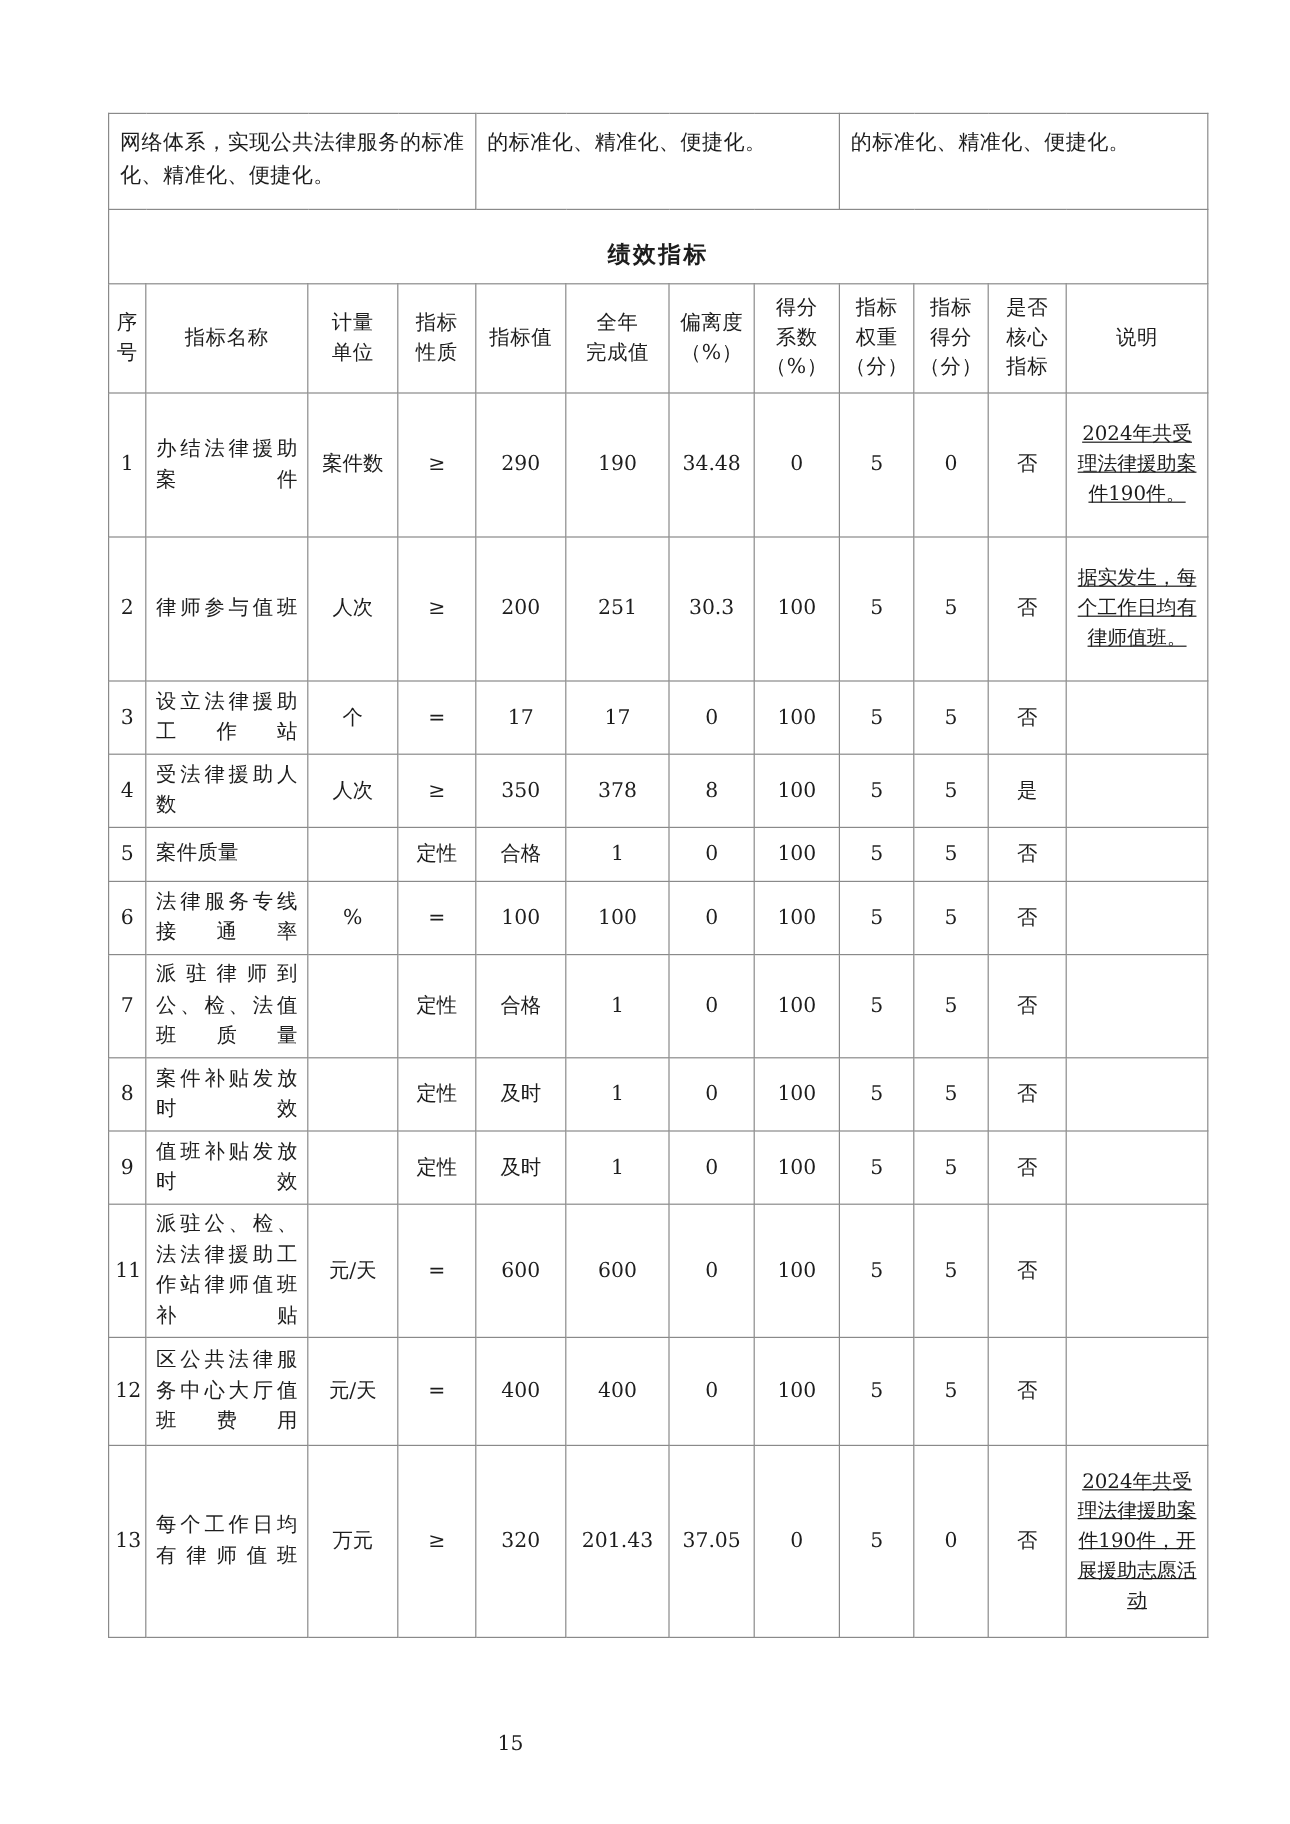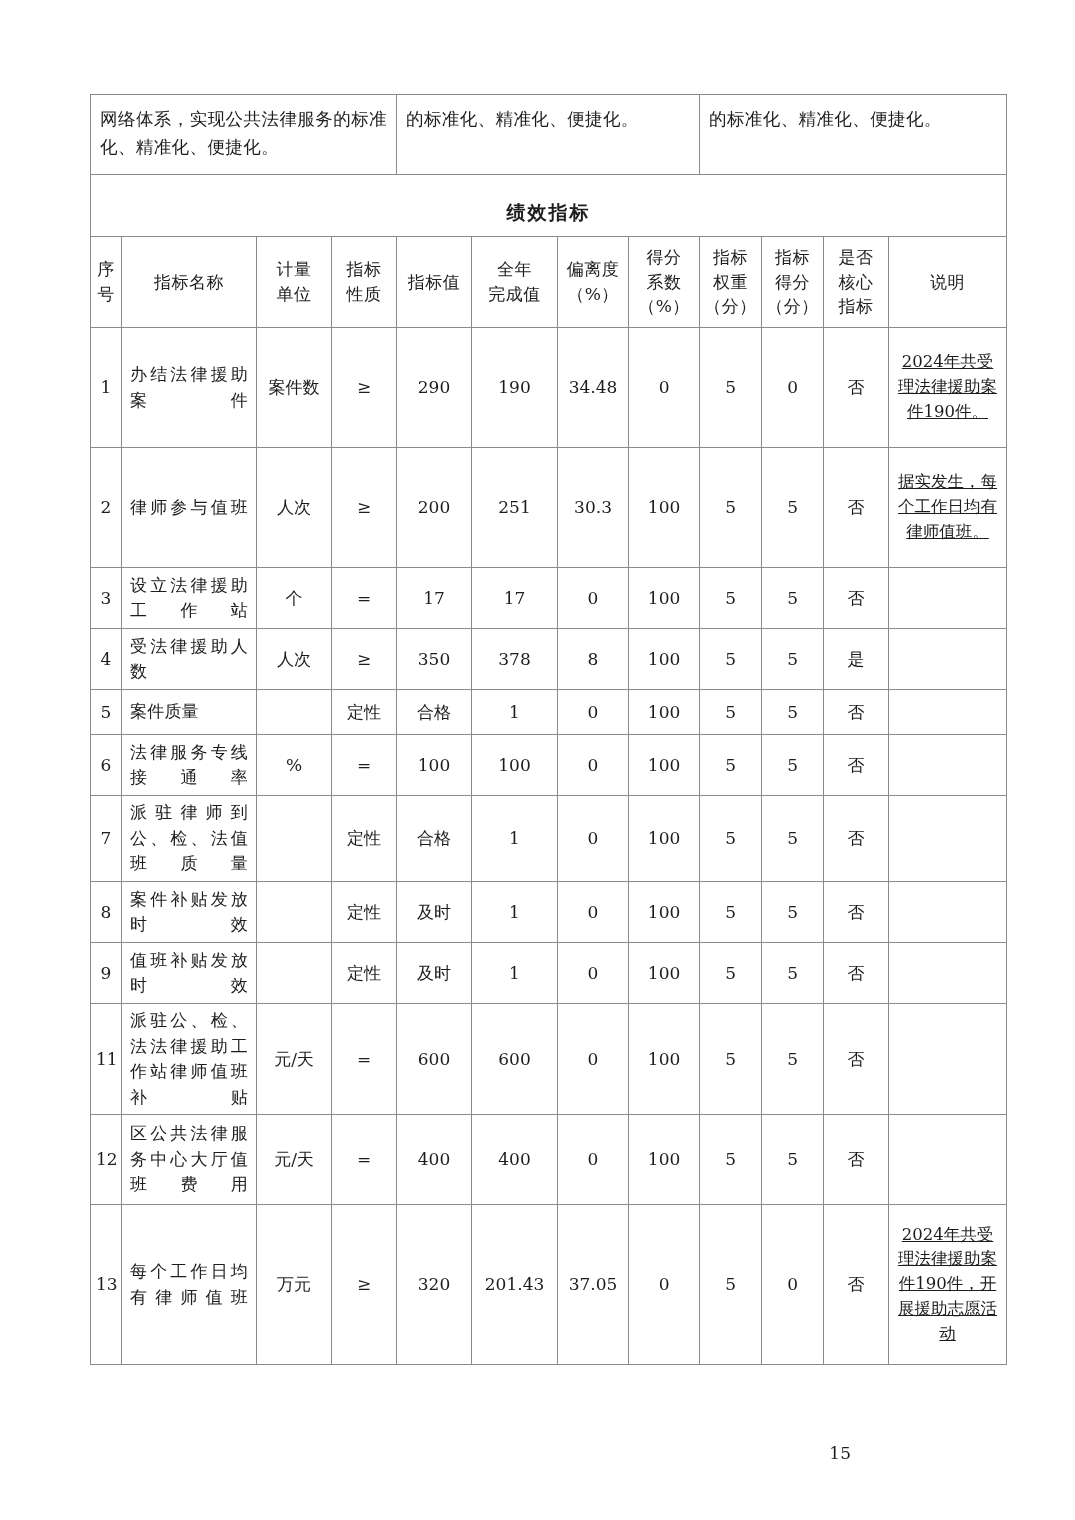--- a/index.html
+++ b/index.html
@@ -104,21 +104,21 @@
   .h-weight { width: 62px; }
   .h-score  { width: 62px; }
   .h-core   { width: 65px; }
   .h-note   { width: 118px; }
 
   .page-number {
     position: absolute;
     left: 0;
     top: 1443px;
     width: 851px;
-    text-align: right;
+    text-align: center;
     font-size: 17px;
     color: #1d1d1d;
     font-family: "DejaVu Serif", "Liberation Serif", serif;
   }
 </style>
 </head>
 <body>
 
 <div class="page">
 

